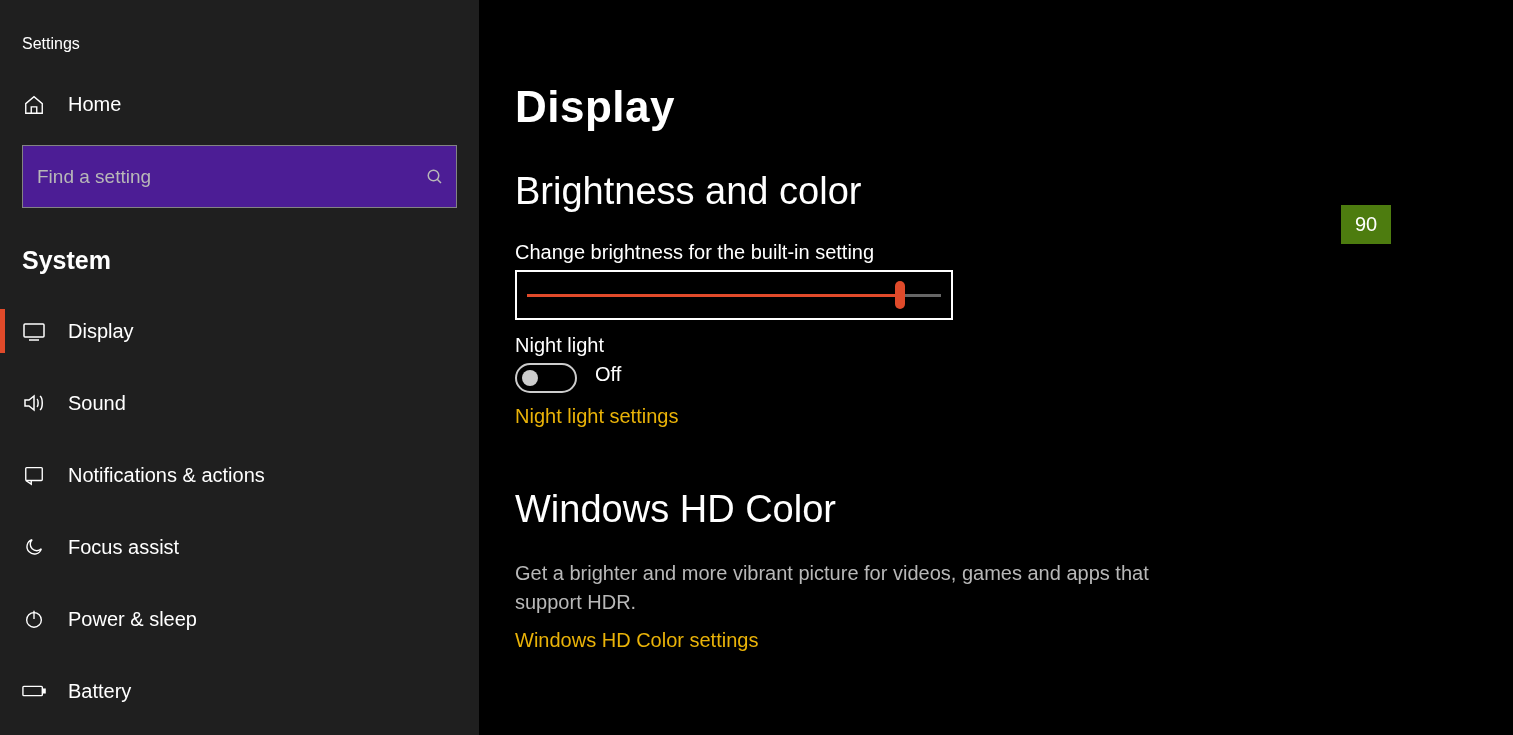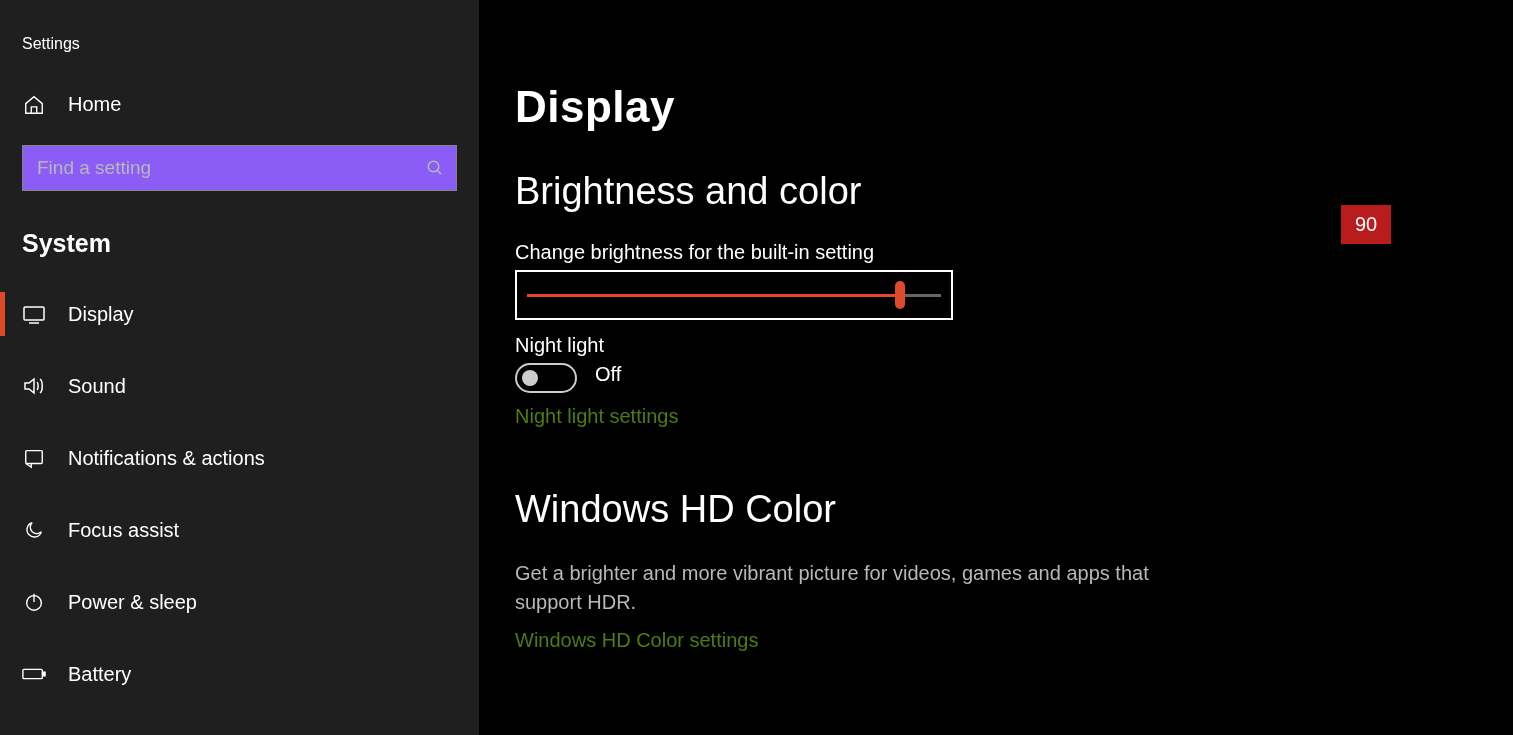--- a/index.html
+++ b/index.html
@@ -44,22 +44,22 @@
       justify-content: center;
       margin-right: 22px;
     }
     .home-row .label {
       font-size: 20px;
       font-weight: 400;
     }
     .search-box {
       margin: 0 22px 20px;
       border: 1px solid #838383;
-      background: #8b5cf6;
-      height: 46px;
+      background: #4c1d95;
+      height: 63px;
       display: flex;
       align-items: center;
       padding: 0 12px 0 14px;
     }
     .search-input {
       flex: 1;
       background: transparent;
       border: none;
       outline: none;
       color: #fff;
@@ -115,21 +115,21 @@
       font-weight: 400;
       margin-bottom: 28px;
     }
     .setting-label {
       font-size: 20px;
       font-weight: 400;
       margin-bottom: 6px;
     }
     .slider-tooltip {
       position: absolute;
-      background: #b91c1c;
+      background: #4d7c0f;
       color: #fff;
       font-size: 20px;
       padding: 8px 14px;
       left: 862px;
       top: 205px;
       z-index: 5;
     }
     .slider-container {
       border: 2px solid #fff;
       width: 438px;
@@ -183,21 +183,21 @@
       border-radius: 50%;
       position: absolute;
       left: 5px;
       top: 50%;
       transform: translateY(-50%);
     }
     .toggle-label {
       font-size: 20px;
     }
     .link {
-      color: #4d7c0f;
+      color: #eab308;
       font-size: 20px;
       cursor: pointer;
       display: inline-block;
       margin-bottom: 40px;
     }
     .description {
       color: #b8b8b8;
       font-size: 20px;
       line-height: 1.45;
       max-width: 690px;

